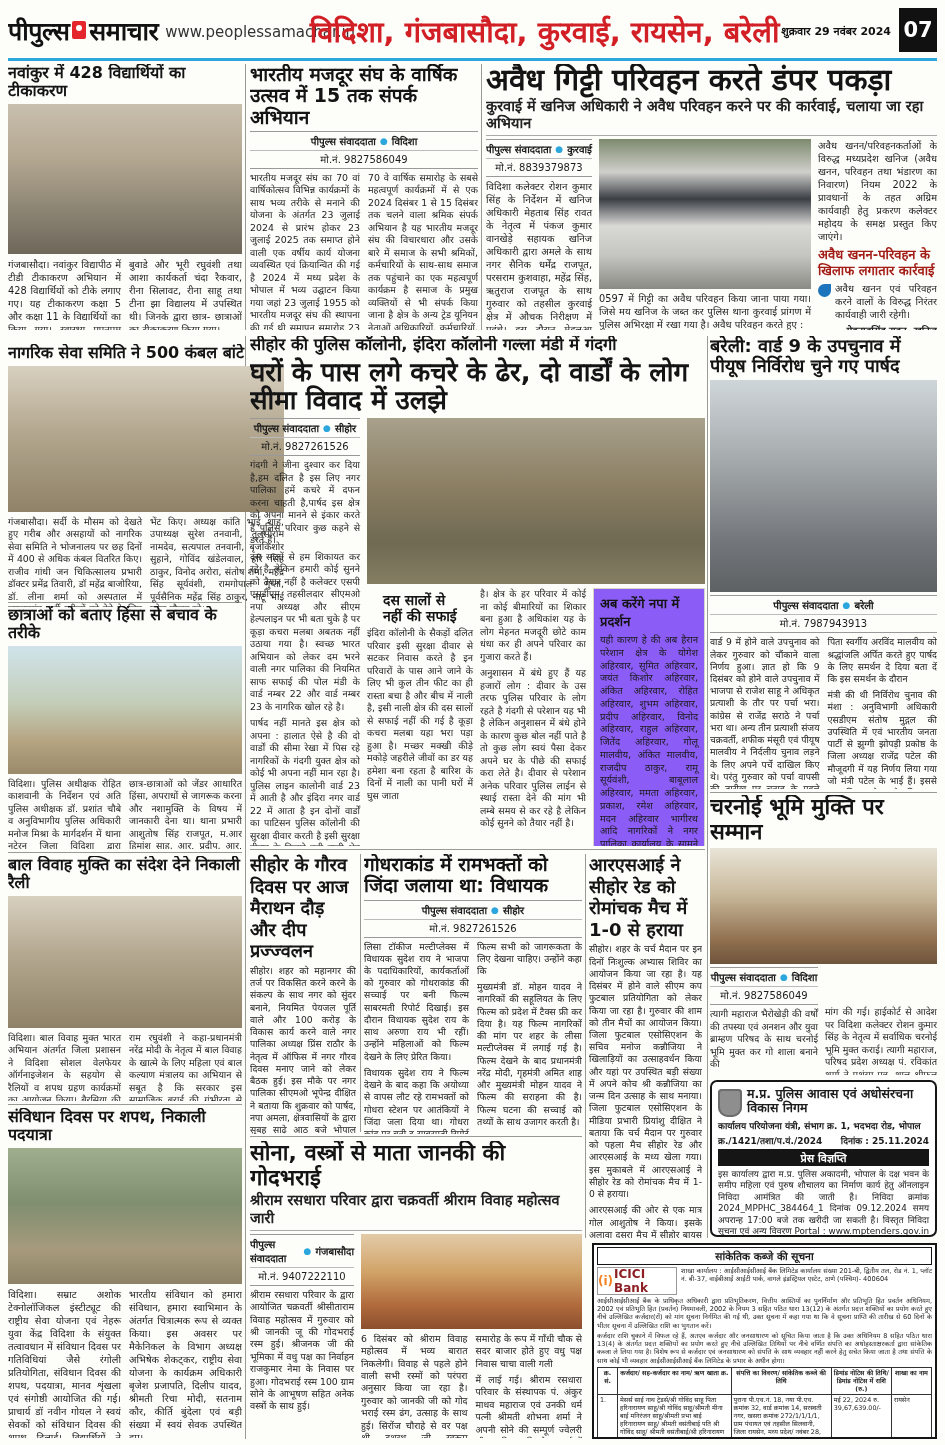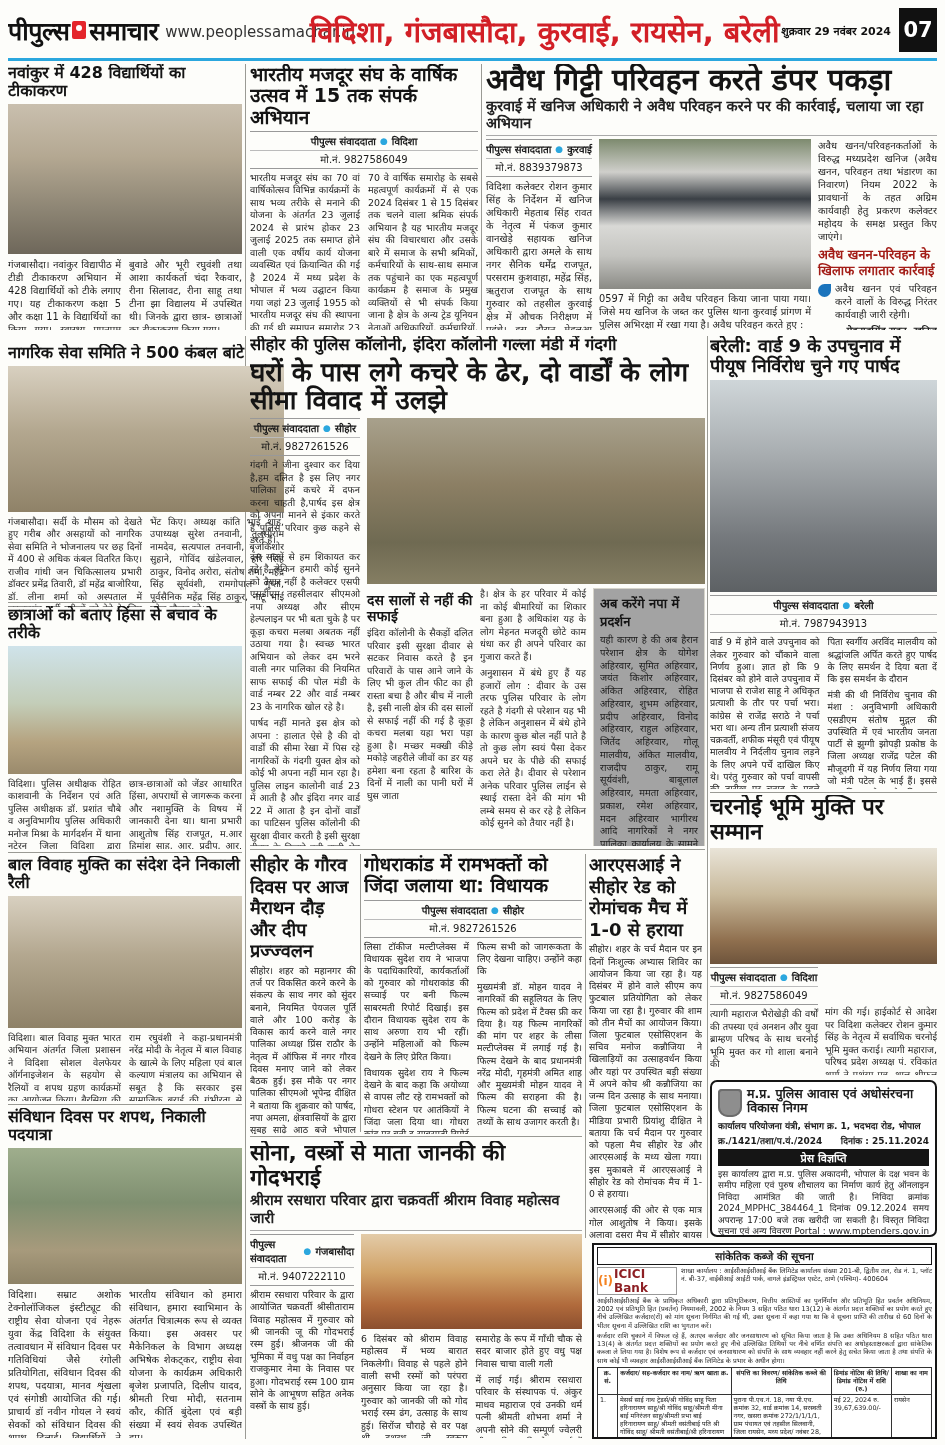--- a/index.html
+++ b/index.html
@@ -48,21 +48,21 @@
   .ph-award{background:linear-gradient(180deg,#e9e4d8 0%,#c8b99b 40%,#8f6f4e 80%,#6e543c 100%);}
   .ph-sky{background:linear-gradient(180deg,#cfe3ea 0%,#c3cdb8 45%,#b5a380 75%,#9a8a6c 100%);}
   .ph-trees{background:linear-gradient(180deg,#9fae8d 0%,#7f8f70 40%,#a79a7c 75%,#8d8266 100%);}
   .ph-ritual{background:linear-gradient(180deg,#e3cba8 0%,#d1a368 40%,#b06a3c 75%,#8c4f2e 100%);}
   
   .qhead{font-size:13px;font-weight:bold;color:#a31d17;line-height:1.2;margin:4px 0 3px;}
   .qrow{display:flex;gap:4px;}
   .qmark{width:13px;height:13px;background:#1b74bc;border-radius:50% 0 50% 50%;flex:0 0 auto;margin-top:2px;}
   .qattr{font-size:9.8px;font-weight:bold;text-align:right;margin-top:3px;}
   
-  .sbox{background:#a3a3a3;border:1px solid #d6d4ca;padding:5px 6px;height:100%;box-sizing:border-box;}
+  .sbox{background:#8b5cf6;border:1px solid #d6d4ca;padding:5px 6px;height:100%;box-sizing:border-box;}
   .sbox-h{font-size:13px;font-weight:bold;margin:0 0 4px;color:#141414;}
   .sbox .bt{font-size:9.6px;}
   
   .mpbox{border:2px solid #151515;border-radius:7px;padding:5px 6px;box-sizing:border-box;background:#fff;}
   .mp-head{display:flex;gap:5px;align-items:flex-start;}
   .shield{width:24px;height:28px;background:#8e8e8e;border-radius:4px 4px 10px 10px;flex:0 0 auto;margin-top:2px;
           box-shadow:inset 0 0 0 2px #6c6c6c;}
   .mp-org{font-size:12.5px;font-weight:bold;line-height:1.15;}
   .mp-line{font-size:9px;font-weight:bold;margin-top:2px;}
   .mp-refrow{display:flex;justify-content:space-between;font-size:9px;font-weight:bold;margin:2px 0;}
@@ -191,21 +191,21 @@
         <div class="bt" style="font-size:9.4px;">
           <p>गंदगी ने जीना दुश्वार कर दिया है,हम दलित है इस लिए नगर पालिका हमें कचरे में दफन करना चाहती है,पार्षद इस क्षेत्र को अपना मानने से इंकार करते है पुलिस परिवार कुछ कहने से डरते हैं।</p>
           <p>दस सालों से हम शिकायत कर रहे है लेकिन हमारी कोई सुनने को तैयार नहीं है कलेक्टर एसपी एसडीएम तहसीलदार सीएमओ नपा अध्यक्ष और सीएम हेल्पलाइन पर भी बता चुके है पर कूड़ा कचरा मलबा अबतक नहीं उठाया गया है। स्वच्छ भारत अभियान को लेकर दम भरने वाली नगर पालिका की नियमित साफ सफाई की पोल मंडी के वार्ड नम्बर 22 और वार्ड नम्बर 23 के नागरिक खोल रहे है।</p>
           <p>पार्षद नहीं मानते इस क्षेत्र को अपना : हालात ऐसे है की दो वार्डों की सीमा रेखा में पिस रहे नागरिकों के गंदगी युक्त क्षेत्र को कोई भी अपना नहीं मान रहा है। पुलिस लाइन कालोनी वार्ड 23 में आती है और इंदिरा नगर वार्ड 22 में आता है इन दोनों वार्डों का पाटिसन पुलिस कॉलोनी की सुरक्षा दीवार करती है इसी सुरक्षा दीवार के किनारे बनी नाली क्षेत्र को पार्षद सपना मालवीय और</p>
         </div>
       </div>
       <div style="flex:1;">
         <div class="photo ph-waste" style="height:166px;"></div>
         <div style="display:flex;gap:7px;margin-top:4px;">
           <div style="width:106px;flex:0 0 auto;">
-            <div class="hl" style="font-size:14px;margin:5px 0 3px;">दस सालों से नहीं की सफाई</div>
+            <div class="hl" style="font-size:14px;margin:5px 16px 3px;">दस सालों से नहीं की सफाई</div>
             <div class="bt" style="font-size:9.4px;">
               <p>इंदिरा कॉलोनी के सैकड़ों दलित परिवार इसी सुरक्षा दीवार से सटकर निवास करते है इन परिवारों के पास आने जाने के लिए भी कुल तीन फीट का ही रास्ता बचा है और बीच में नाली है, इसी नाली क्षेत्र की दस सालों से सफाई नहीं की गई है कूड़ा कचरा मलबा यहा भरा पड़ा हुआ है। मच्छर मक्खी कीड़े मकोड़े जहरीले जीवों का डर यह हमेशा बना रहता है बारिश के दिनों में नाली का पानी घरों में घुस जाता</p>
             </div>
           </div>
           <div style="width:106px;flex:0 0 auto;">
             <div class="bt" style="font-size:9.4px;">
               <p>है। क्षेत्र के हर परिवार में कोई ना कोई बीमारियों का शिकार बना हुआ है अधिकांश यह के लोग मेहनत मजदूरी छोटे काम धंधा कर ही अपने परिवार का गुजारा करते हैं।</p>
               <p>अनुशासन में बंधे हुए हैं यह हजारों लोग : दीवार के उस तरफ पुलिस परिवार के लोग रहते है गंदगी से परेशान यह भी है लेकिन अनुशासन में बंधे होने के कारण कुछ बोल नहीं पाते है तो कुछ लोग स्वयं पैसा देकर अपने घर के पीछे की सफाई करा लेते है। दीवार से परेशान अनेक परिवार पुलिस लाईन से स्थाई रास्ता देने की मांग भी लम्बे समय से कर रहे है लेकिन कोई सुनने को तैयार नहीं है।</p>
             </div>
           </div>

